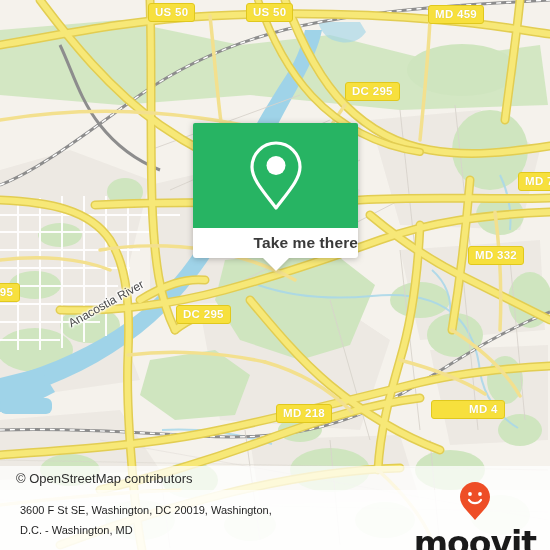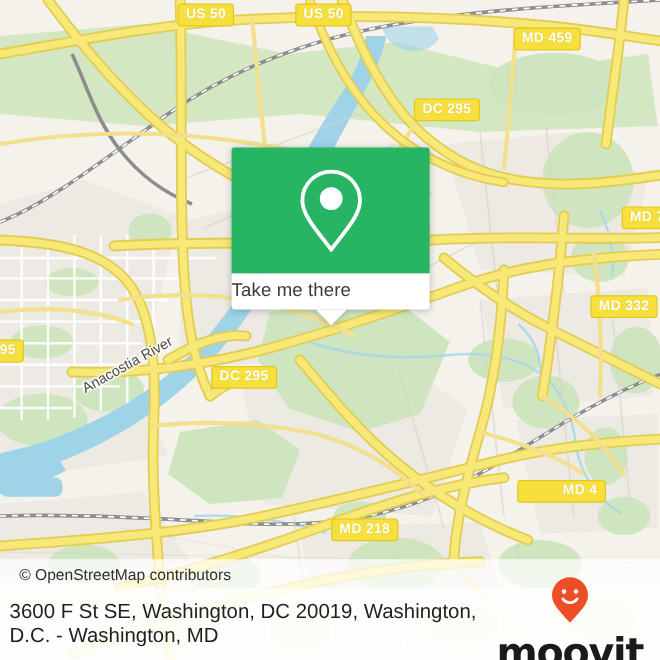--- a/index.html
+++ b/index.html
@@ -53,22 +53,23 @@
     background:#27b463;
     height:105px;
     border-radius:2px 2px 0 0;
     display:flex;align-items:center;justify-content:center;
   }
   .callout-green svg{display:block;}
   .callout-white{
     background:#ffffff;
     height:30px;
     border-radius:0 0 3px 3px;
-    display:flex;align-items:center;justify-content:flex-start;
+    display:flex;align-items:center;justify-content:flex-end;
     position:relative;
+    font-weight:bold;
   }
   .callout-label{
     font-size:15.5px;
     color:#3a3a3a;
     font-family:"Liberation Sans",sans-serif;
     letter-spacing:.1px;
   }
   .callout-tip{
     position:absolute;
     left:50%;top:100%;
@@ -90,22 +91,22 @@
     font-family:"Liberation Sans",sans-serif;
   }
 
   
   .footer{
     position:absolute;left:0;top:490px;width:550px;height:60px;
     background:rgba(255,255,255,.90);
     display:flex;align-items:center;justify-content:space-between;
   }
   .footer-addr{
-    font-size:17px;color:#1f1f1f;line-height:20px;
-    padding-left:8px;max-width:400px;
+    font-size:11px;color:#1f1f1f;line-height:20px;
+    padding-left:20px;max-width:400px;
     font-family:"Liberation Sans",sans-serif;
   }
   .brand{
     display:flex;align-items:center;gap:2px;padding-right:14px;flex-direction:column;
   }
   .brand-word{
     font-size:33px;font-weight:bold;color:#1a1a1a;letter-spacing:-1px;
     font-family:"DejaVu Sans",sans-serif;line-height:33px;
   }
 </style>
@@ -305,27 +306,27 @@
         <g fill="none" stroke="#f7e877" stroke-width="5" stroke-linecap="round">
           <path d="M258,0 C270,35 288,70 312,96 C340,126 378,146 420,152"></path>
         </g>
 
       </g>
     </svg>
   </div>
 
   <div class="shield" style="left:148px;top:3px;">US 50</div>
   <div class="shield" style="left:246px;top:3px;">US 50</div>
-  <div class="shield" style="left:428px;top:23px;">MD 459</div>
+  <div class="shield" style="left:428px;top:5px;">MD 459</div>
   <div class="shield" style="left:345px;top:82px;">DC 295</div>
   <div class="shield" style="left:518px;top:172px;">MD 70</div>
-  <div class="shield" style="left:492px;top:246px;">MD 332</div>
+  <div class="shield" style="left:468px;top:246px;">MD 332</div>
   <div class="shield" style="left:176px;top:305px;">DC 295</div>
   <div class="shield" style="left:-14px;top:283px;">295</div>
-  <div class="shield" style="left:276px;top:432px;">MD 218</div>
+  <div class="shield" style="left:276px;top:404px;">MD 218</div>
   <div class="shield" style="left:431px;top:400px;padding-left:37px;">MD 4</div>
 
   <div class="rivername" style="left:66px;top:318px;transform:rotate(-29deg);transform-origin:left top;">Anacostia River</div>
 
   <div class="callout">
     <div class="callout-green">
       <span>
         <svg width="58" height="74" viewBox="0 0 58 74" xmlns="http://www.w3.org/2000/svg">
           <path d="M29 4 C15.7 4 5 14.7 5 28 C5 40 16 52 29 69 C42 52 53 40 53 28 C53 14.7 42.3 4 29 4 Z" fill="none" stroke="#ffffff" stroke-width="3.2" stroke-linejoin="round"></path>
           <circle cx="29" cy="26.5" r="9.5" fill="#ffffff"></circle>

